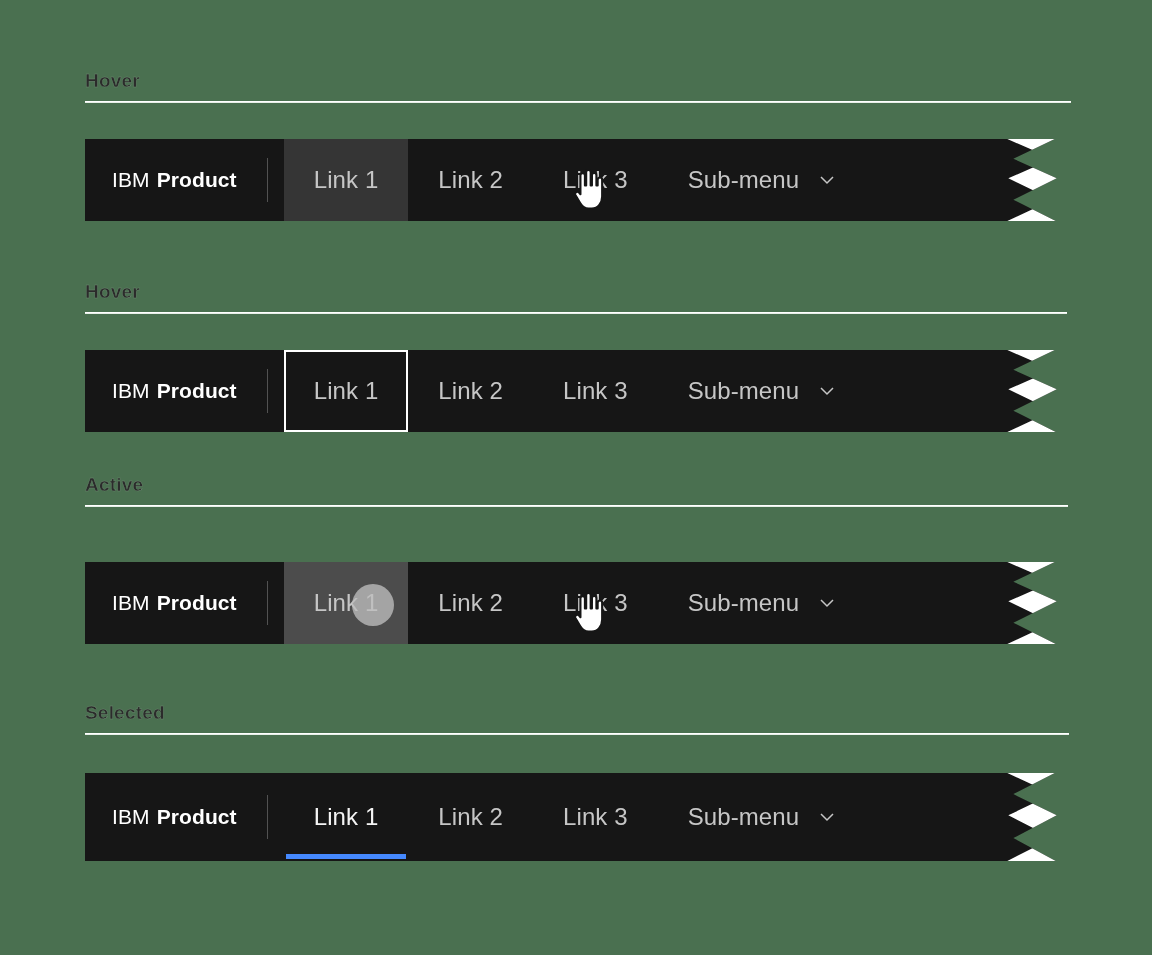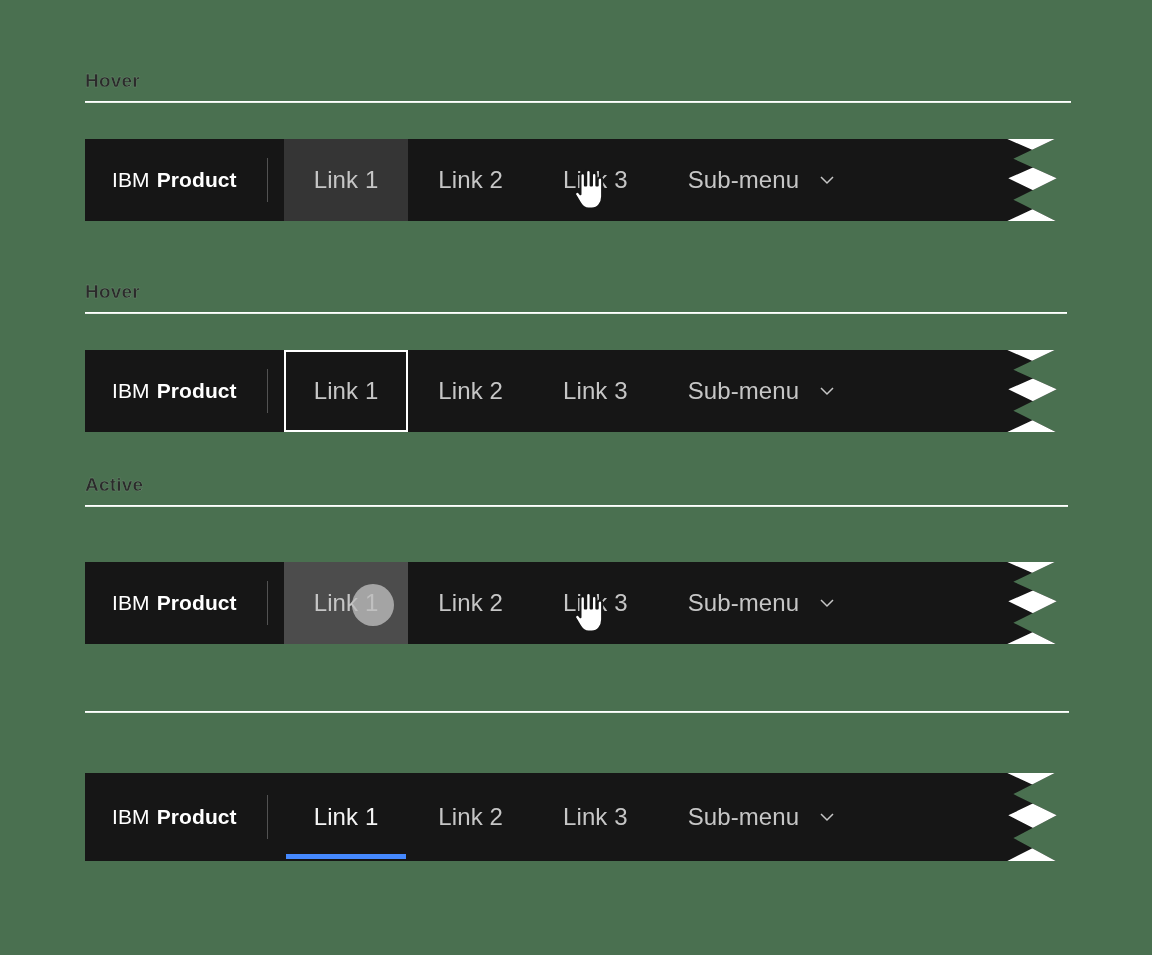--- a/index.html
+++ b/index.html
@@ -331,20 +331,21 @@
                 <path d="M4 7l6 6 6-6" fill="none" stroke="currentColor" stroke-width="1.5"></path>
               </svg>
             </span>
           </a>
         </div>
       </div>
     </div>
   </div>
 
   <div class="section" id="sec-selected">
+    <div class="section-label">Selected</div>
     <div class="section-rule rule-w4"></div>
   </div>
 
   <div class="navwrap navwrap-tall" id="nav-selected">
     <div class="nav nav-tall">
       <div class="torn"></div>
       <div class="nav-inner">
         <div class="brand">
           <span class="b-light">IBM</span>
           <span class="b-bold">Product</span>

